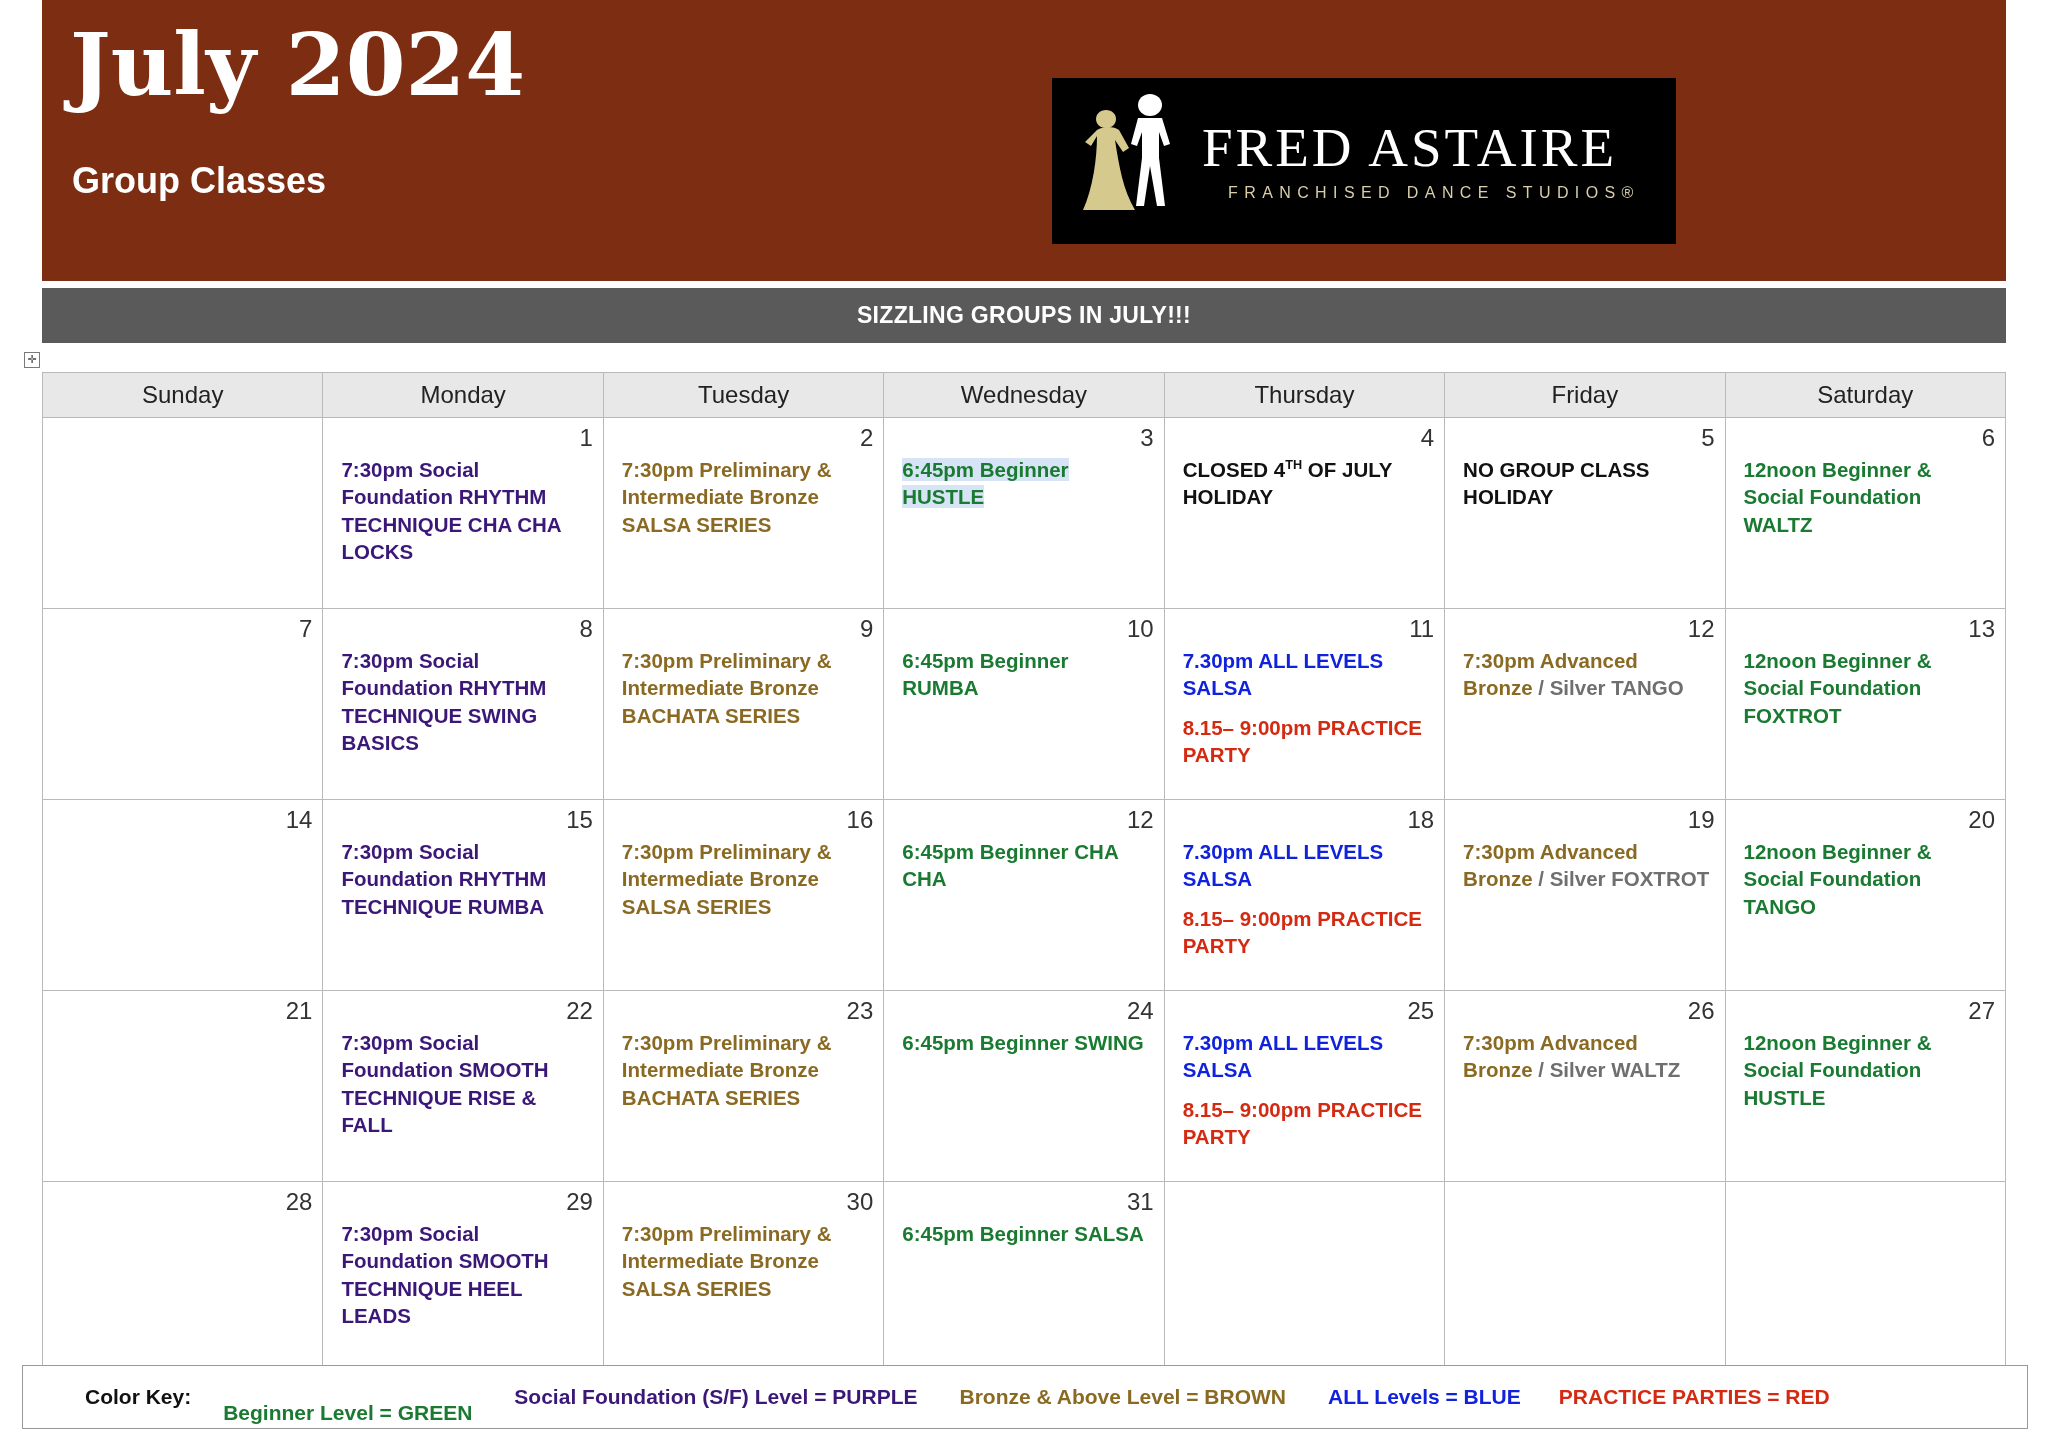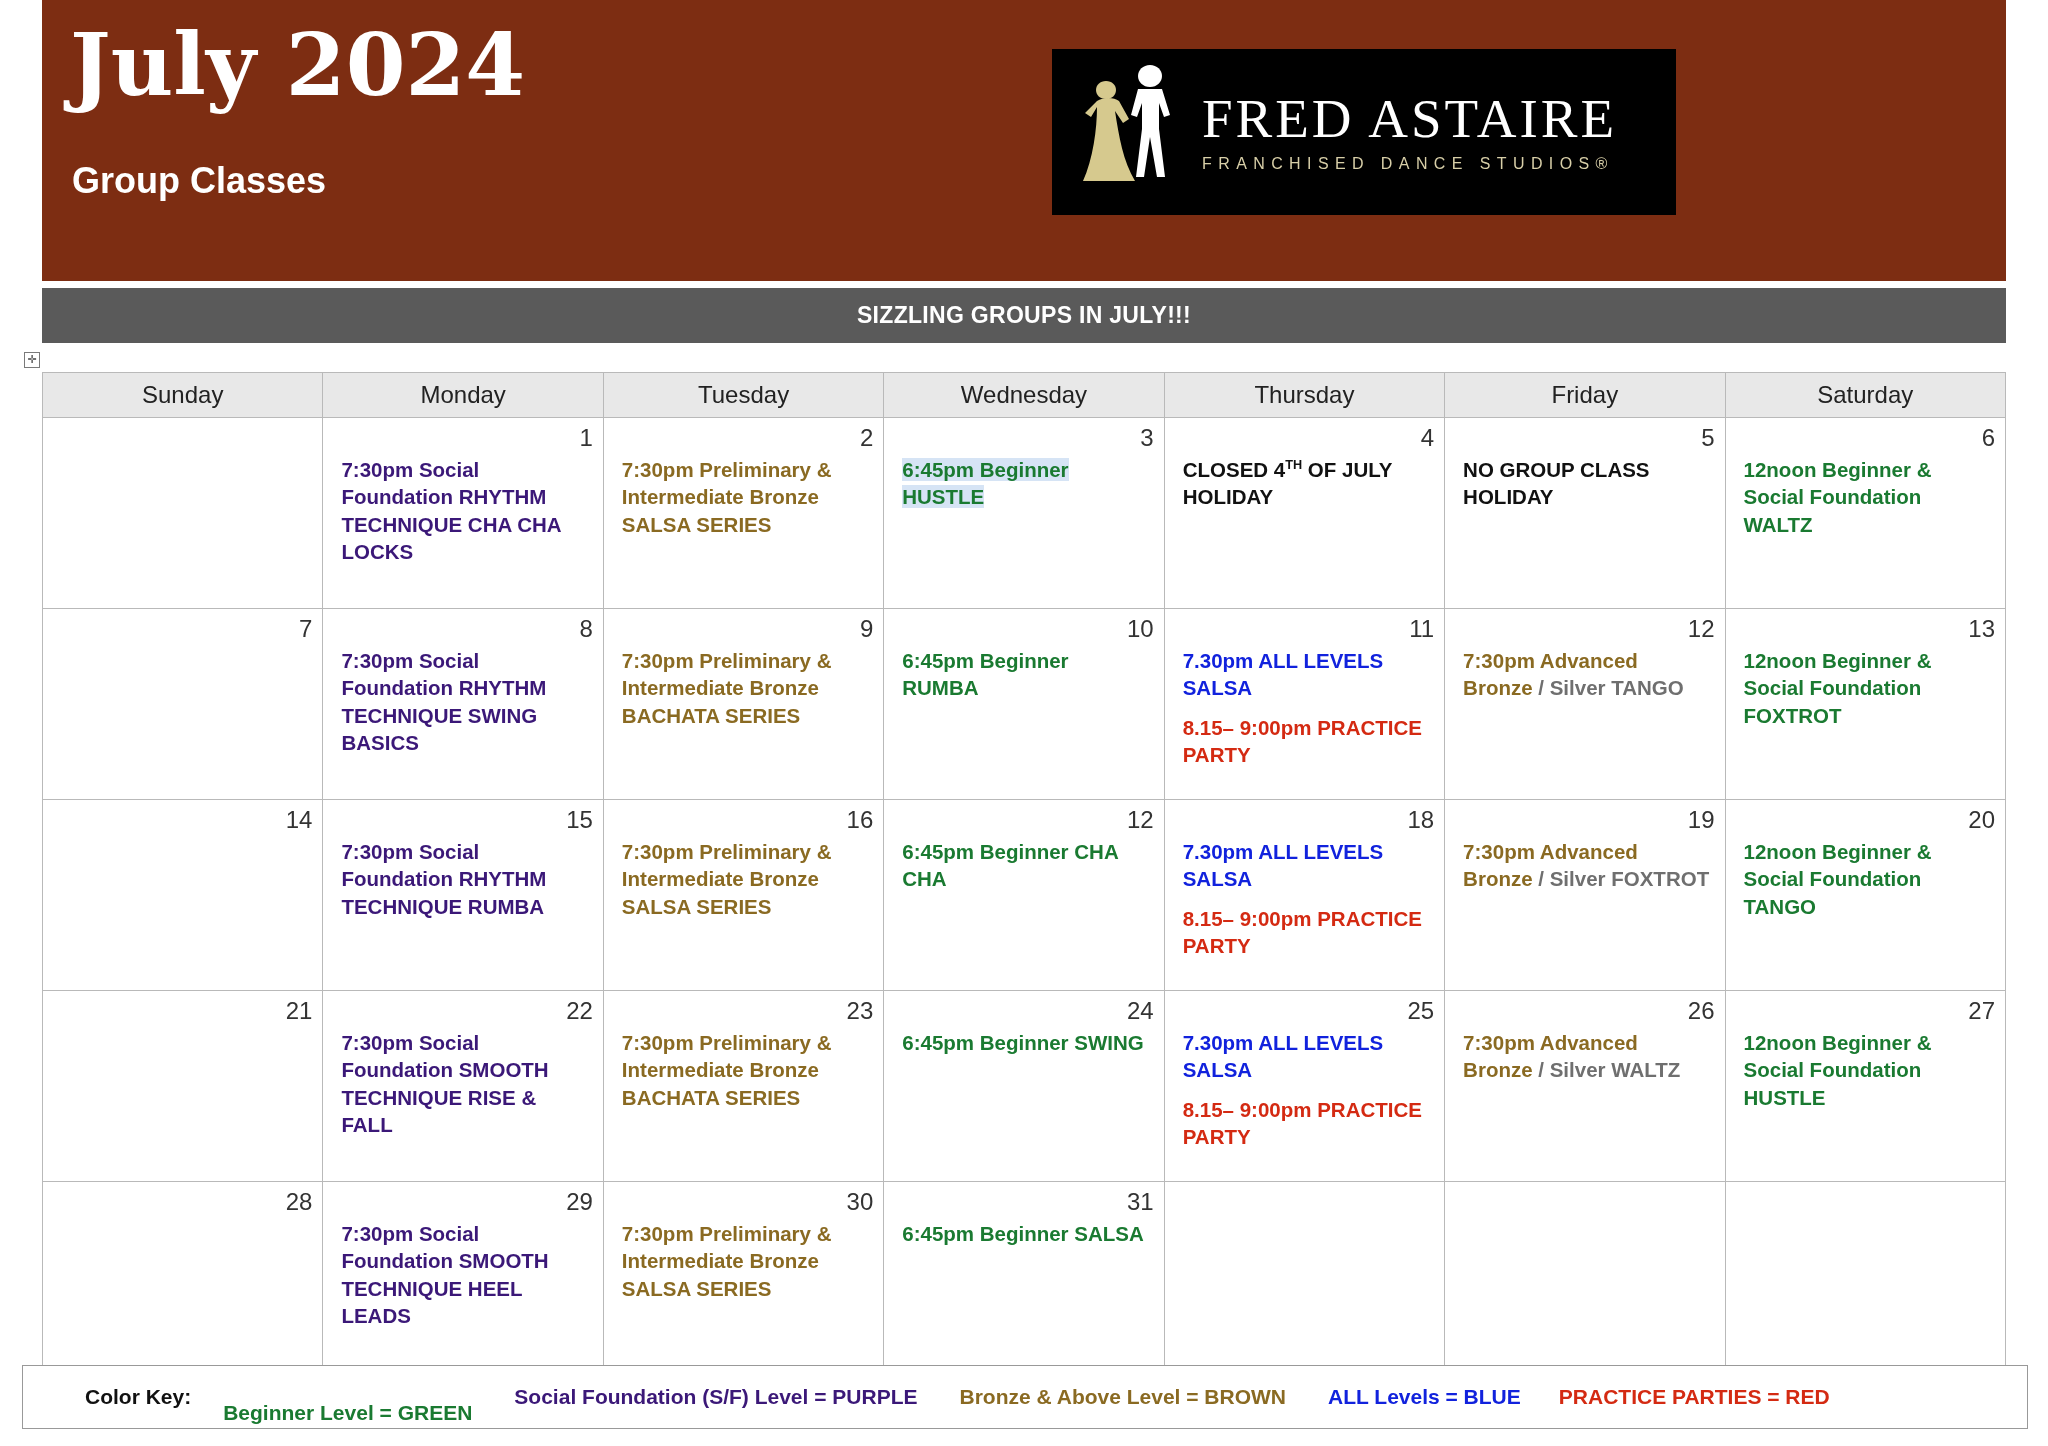--- a/index.html
+++ b/index.html
@@ -48,21 +48,21 @@
     top: 163px;
     color: #ffffff;
     font-family: "Liberation Sans", sans-serif;
     font-weight: bold;
     font-size: 36px;
     line-height: 1;
   }
   .logo-box {
     position: absolute;
     left: 1010px;
-    top: 49px;
+    top: 78px;
     width: 624px;
     height: 166px;
     background: #000000;
     display: flex;
     align-items: center;
   }
   .logo-figure {
     position: relative;
     width: 132px;
     height: 150px;
@@ -78,20 +78,21 @@
     font-size: 55px;
     letter-spacing: 3px;
     line-height: 1.02;
   }
   .logo-tag {
     color: #d8cfa8;
     font-family: "Liberation Sans", sans-serif;
     font-size: 16px;
     letter-spacing: 6.4px;
     margin-top: 7px;
+    margin-left: 26px;
   }
 
   
   .sizzling-bar {
     position: absolute;
     left: 42px;
     top: 288px;
     width: 1964px;
     height: 55px;
     background: #5a5a5a;

